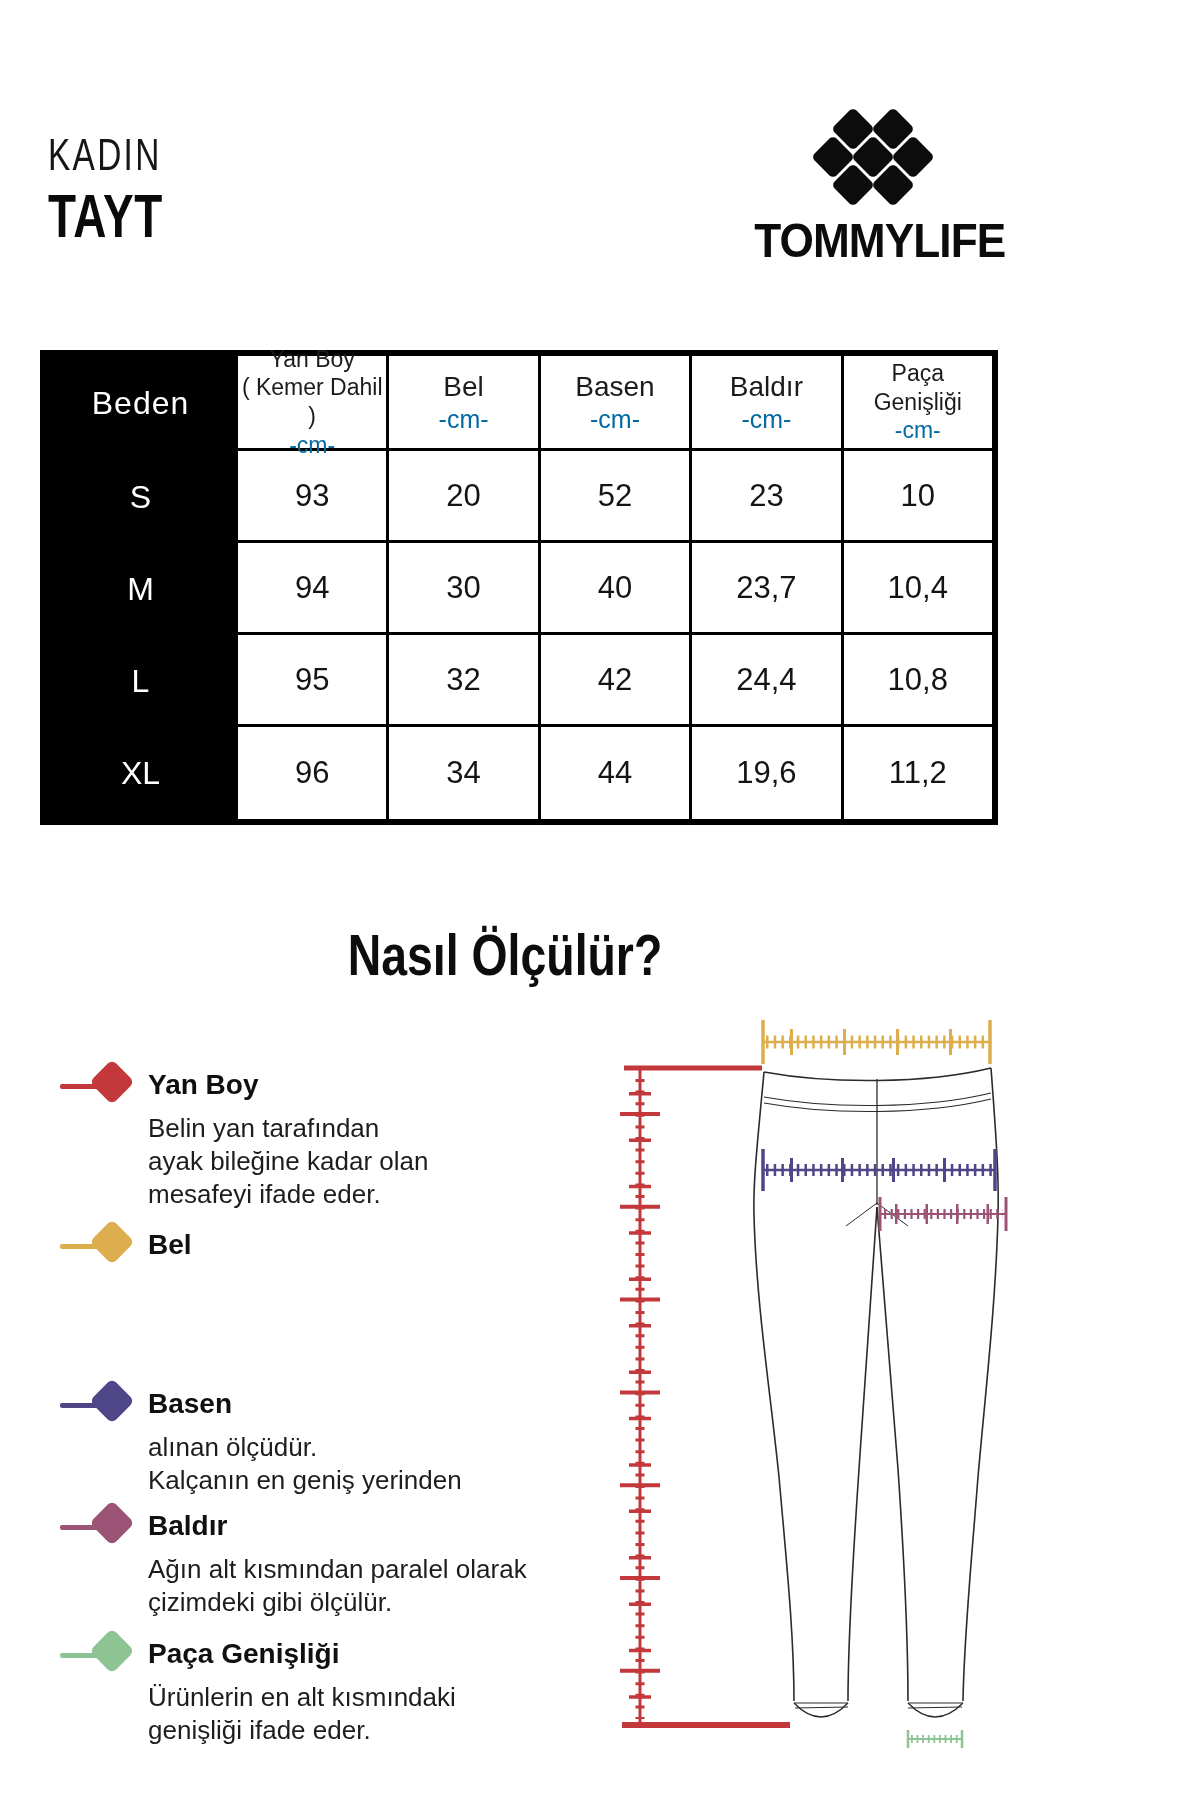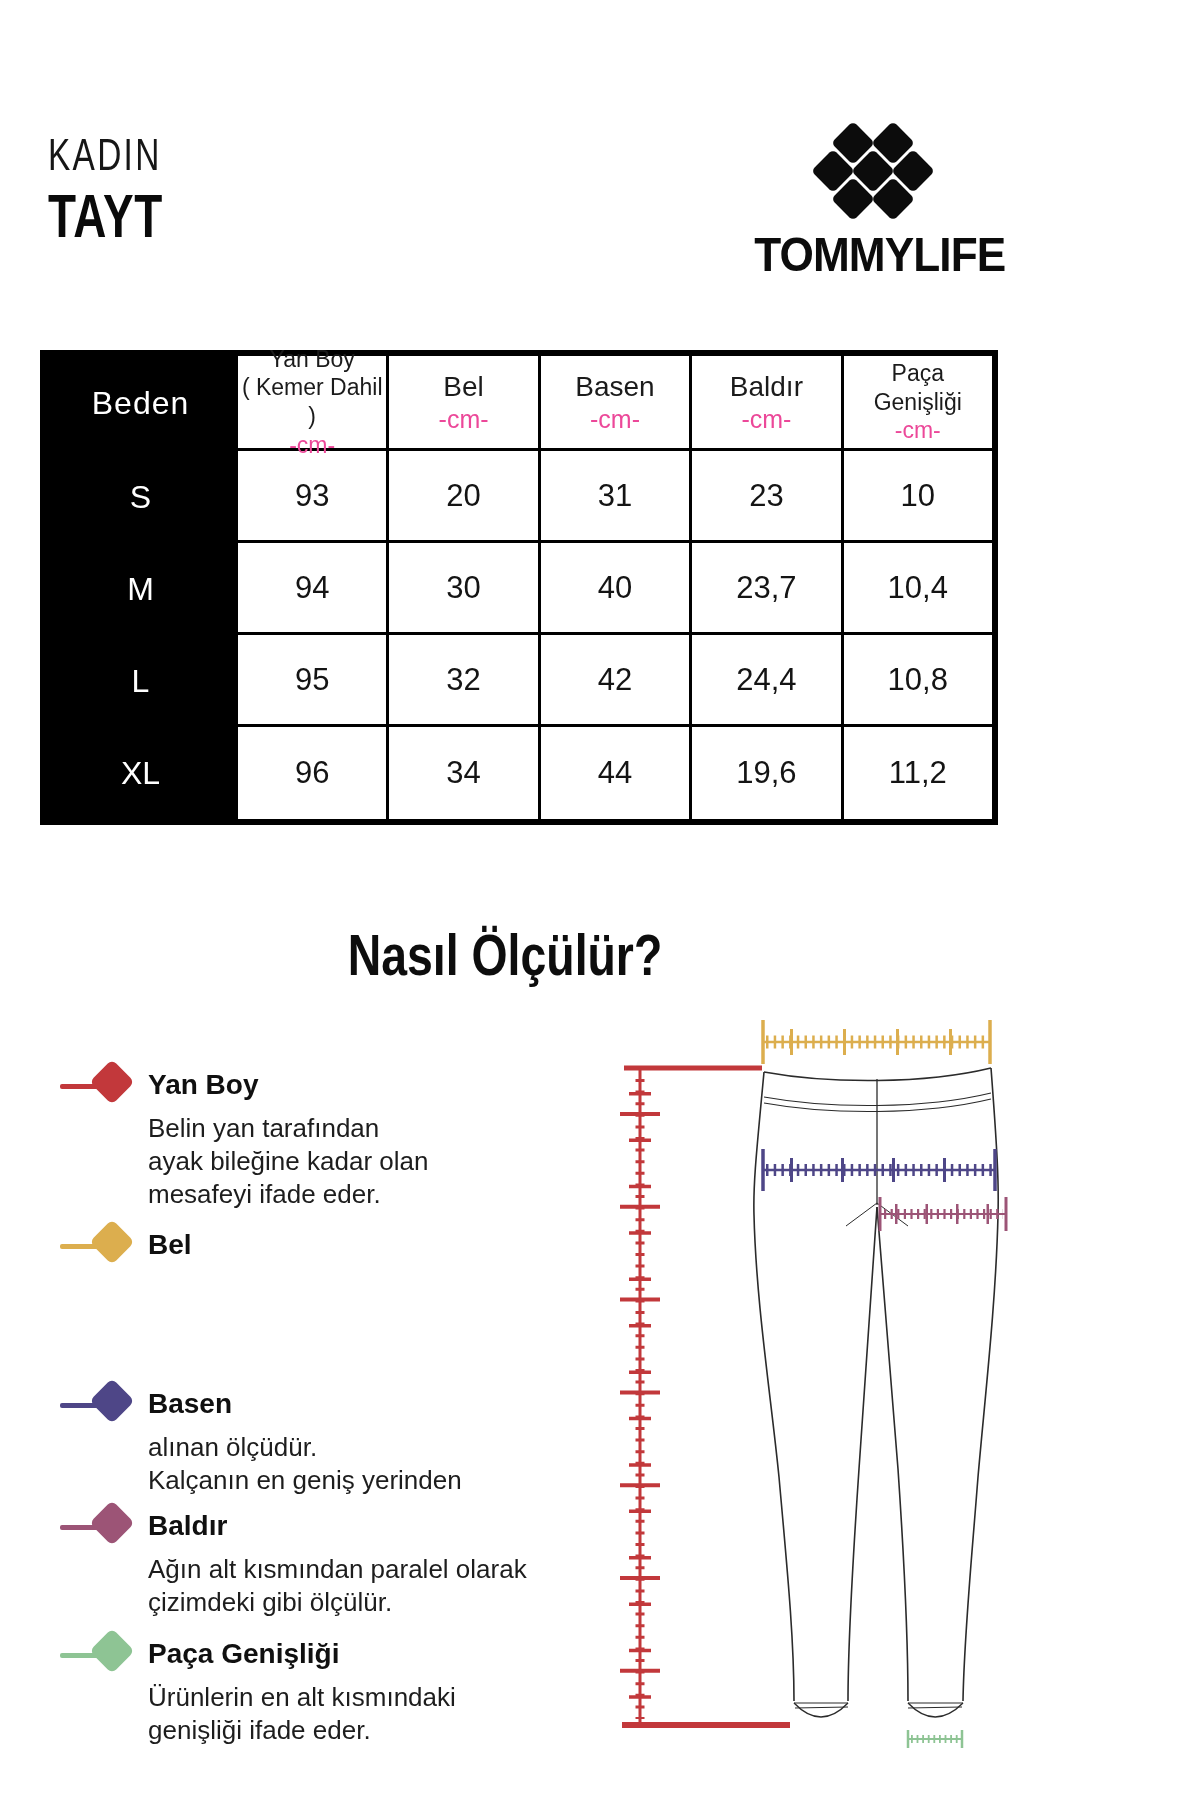--- a/index.html
+++ b/index.html
@@ -14,21 +14,21 @@
   .brand-kadin {
     font-size:44px; font-weight:300; letter-spacing:3px; color:#161616;
     transform:scaleX(.76); transform-origin:left center; line-height:1.1;
   }
   .brand-tayt {
     font-size:62px; font-weight:800; letter-spacing:1px; color:#0a0a0a;
     transform:scaleX(.74); transform-origin:left center; margin-top:6px; line-height:1.0;
   }
 
   
-  .logo { position:absolute; left:744px; top:84px; width:258px; text-align:left; }
+  .logo { position:absolute; left:744px; top:70px; width:258px; text-align:left; }
   .logo-text {
     font-size:48px; font-weight:800; color:#0c0c0c; letter-spacing:-1px;
     transform:scaleX(.92); transform-origin:center; margin-top:-6px; line-height:1.0;
     white-space:nowrap;
   }
 
   
   .size-table {
     position:absolute; left:40px; top:313px; width:958px; height:475px;
     border:6px solid #000; display:flex; background:#fff;
@@ -38,21 +38,21 @@
   .t-size   { height:92px; display:flex; align-items:center; justify-content:center; font-size:32px; }
   .t-grid {
     flex:1; display:grid;
     grid-template-columns:repeat(5,1fr);
     grid-template-rows:95px repeat(4,92px);
   }
   .gcell { border-left:3px solid #000; border-bottom:3px solid #000; display:flex; align-items:center; justify-content:center; }
   .gcell.no-bb { border-bottom:none; }
   .hcell { flex-direction:column; text-align:center; line-height:1.25; }
   .h-main { font-size:28px; color:#1b1b1b; }
-  .h-unit { font-size:25px; color:#ec4899;text-align:right; }
+  .h-unit { font-size:25px; color:#0369a1;text-align:right; }
   .hcell.small .h-main, .hcell.small .h-line2, .hcell.small .h-unit { font-size:23px; }
   .h-line2 { font-size:23px; color:#1b1b1b; }
   .vcell { font-size:31px; color:#141414;text-align:center; }
 
   
   .howto-title {
     position:absolute; left:0; top:886px; width:1010px; text-align:center;
     font-size:58px; font-weight:600; color:#0d0d0d;
     transform:scaleX(.8); transform-origin:center; line-height:1.1;
   }
@@ -121,21 +121,21 @@
         <div class="h-unit">-cm-</div>
       </div>
       <div class="gcell hcell small">
         <div class="h-main">Paça</div>
         <div class="h-line2">Genişliği</div>
         <div class="h-unit">-cm-</div>
       </div>
 
       <div class="gcell vcell">93</div>
       <div class="gcell vcell">20</div>
-      <div class="gcell vcell">31</div>
+      <div class="gcell vcell">52</div>
       <div class="gcell vcell">23</div>
       <div class="gcell vcell">10</div>
 
       <div class="gcell vcell">94</div>
       <div class="gcell vcell">30</div>
       <div class="gcell vcell">40</div>
       <div class="gcell vcell">23,7</div>
       <div class="gcell vcell">10,4</div>
 
       <div class="gcell vcell">95</div>

